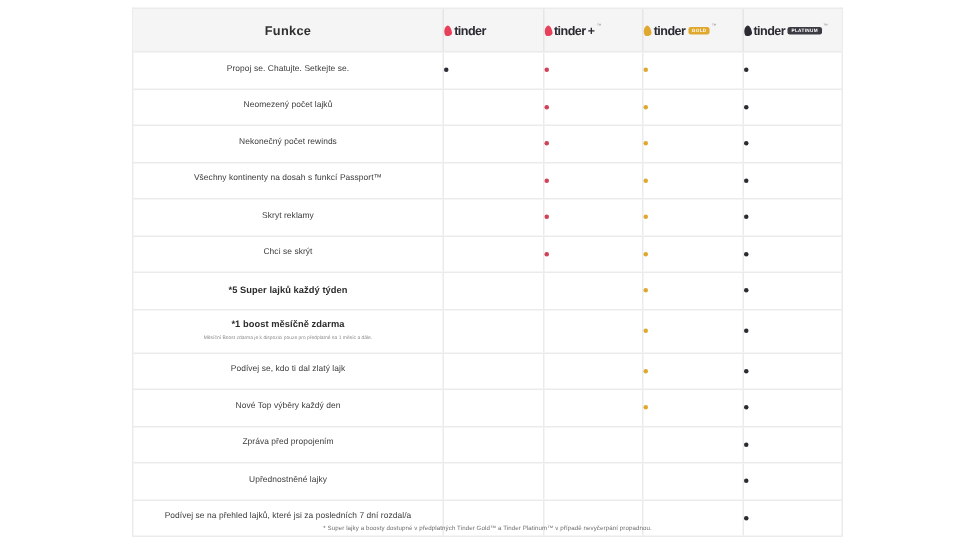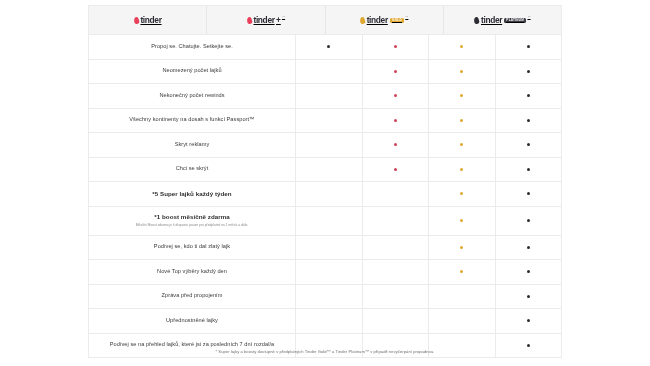--- a/index.html
+++ b/index.html
@@ -51,23 +51,21 @@
     text-align: center;
     padding: 3px 8px;
     border-right: 1px solid #ebebeb;
   }
 
   .cell-plan {
     flex: 1 1 0;
     box-sizing: border-box;
     display: flex;
     align-items: center;
-    justify-content: center;
     border-right: 1px solid #ebebeb;
-    text-decoration: underline;
   }
   .cell-plan:last-child { border-right: none; }
 
   .header-row .cell-feature,
   .header-row .cell-plan {
     border-right: 1px solid #e6e6e6;
   }
   .header-row .cell-plan:last-child { border-right: none; }
 
   .funkce-title {
@@ -183,20 +181,23 @@
   }
 </style>
 </head>
 <body>
 
 <div id="root">
 
   <div class="table-wrap">
 
     <div class="trow header-row">
+      <div class="cell-feature">
+        <span class="funkce-title">Funkce</span>
+      </div>
       <div class="cell-plan">
         <span class="logo">
           <span class="flame flame-pink"></span>
           <span class="wordmark">tinder</span>
         </span>
       </div>
       <div class="cell-plan">
         <span class="logo">
           <span class="flame flame-pink"></span>
           <span class="wordmark">tinder</span>

